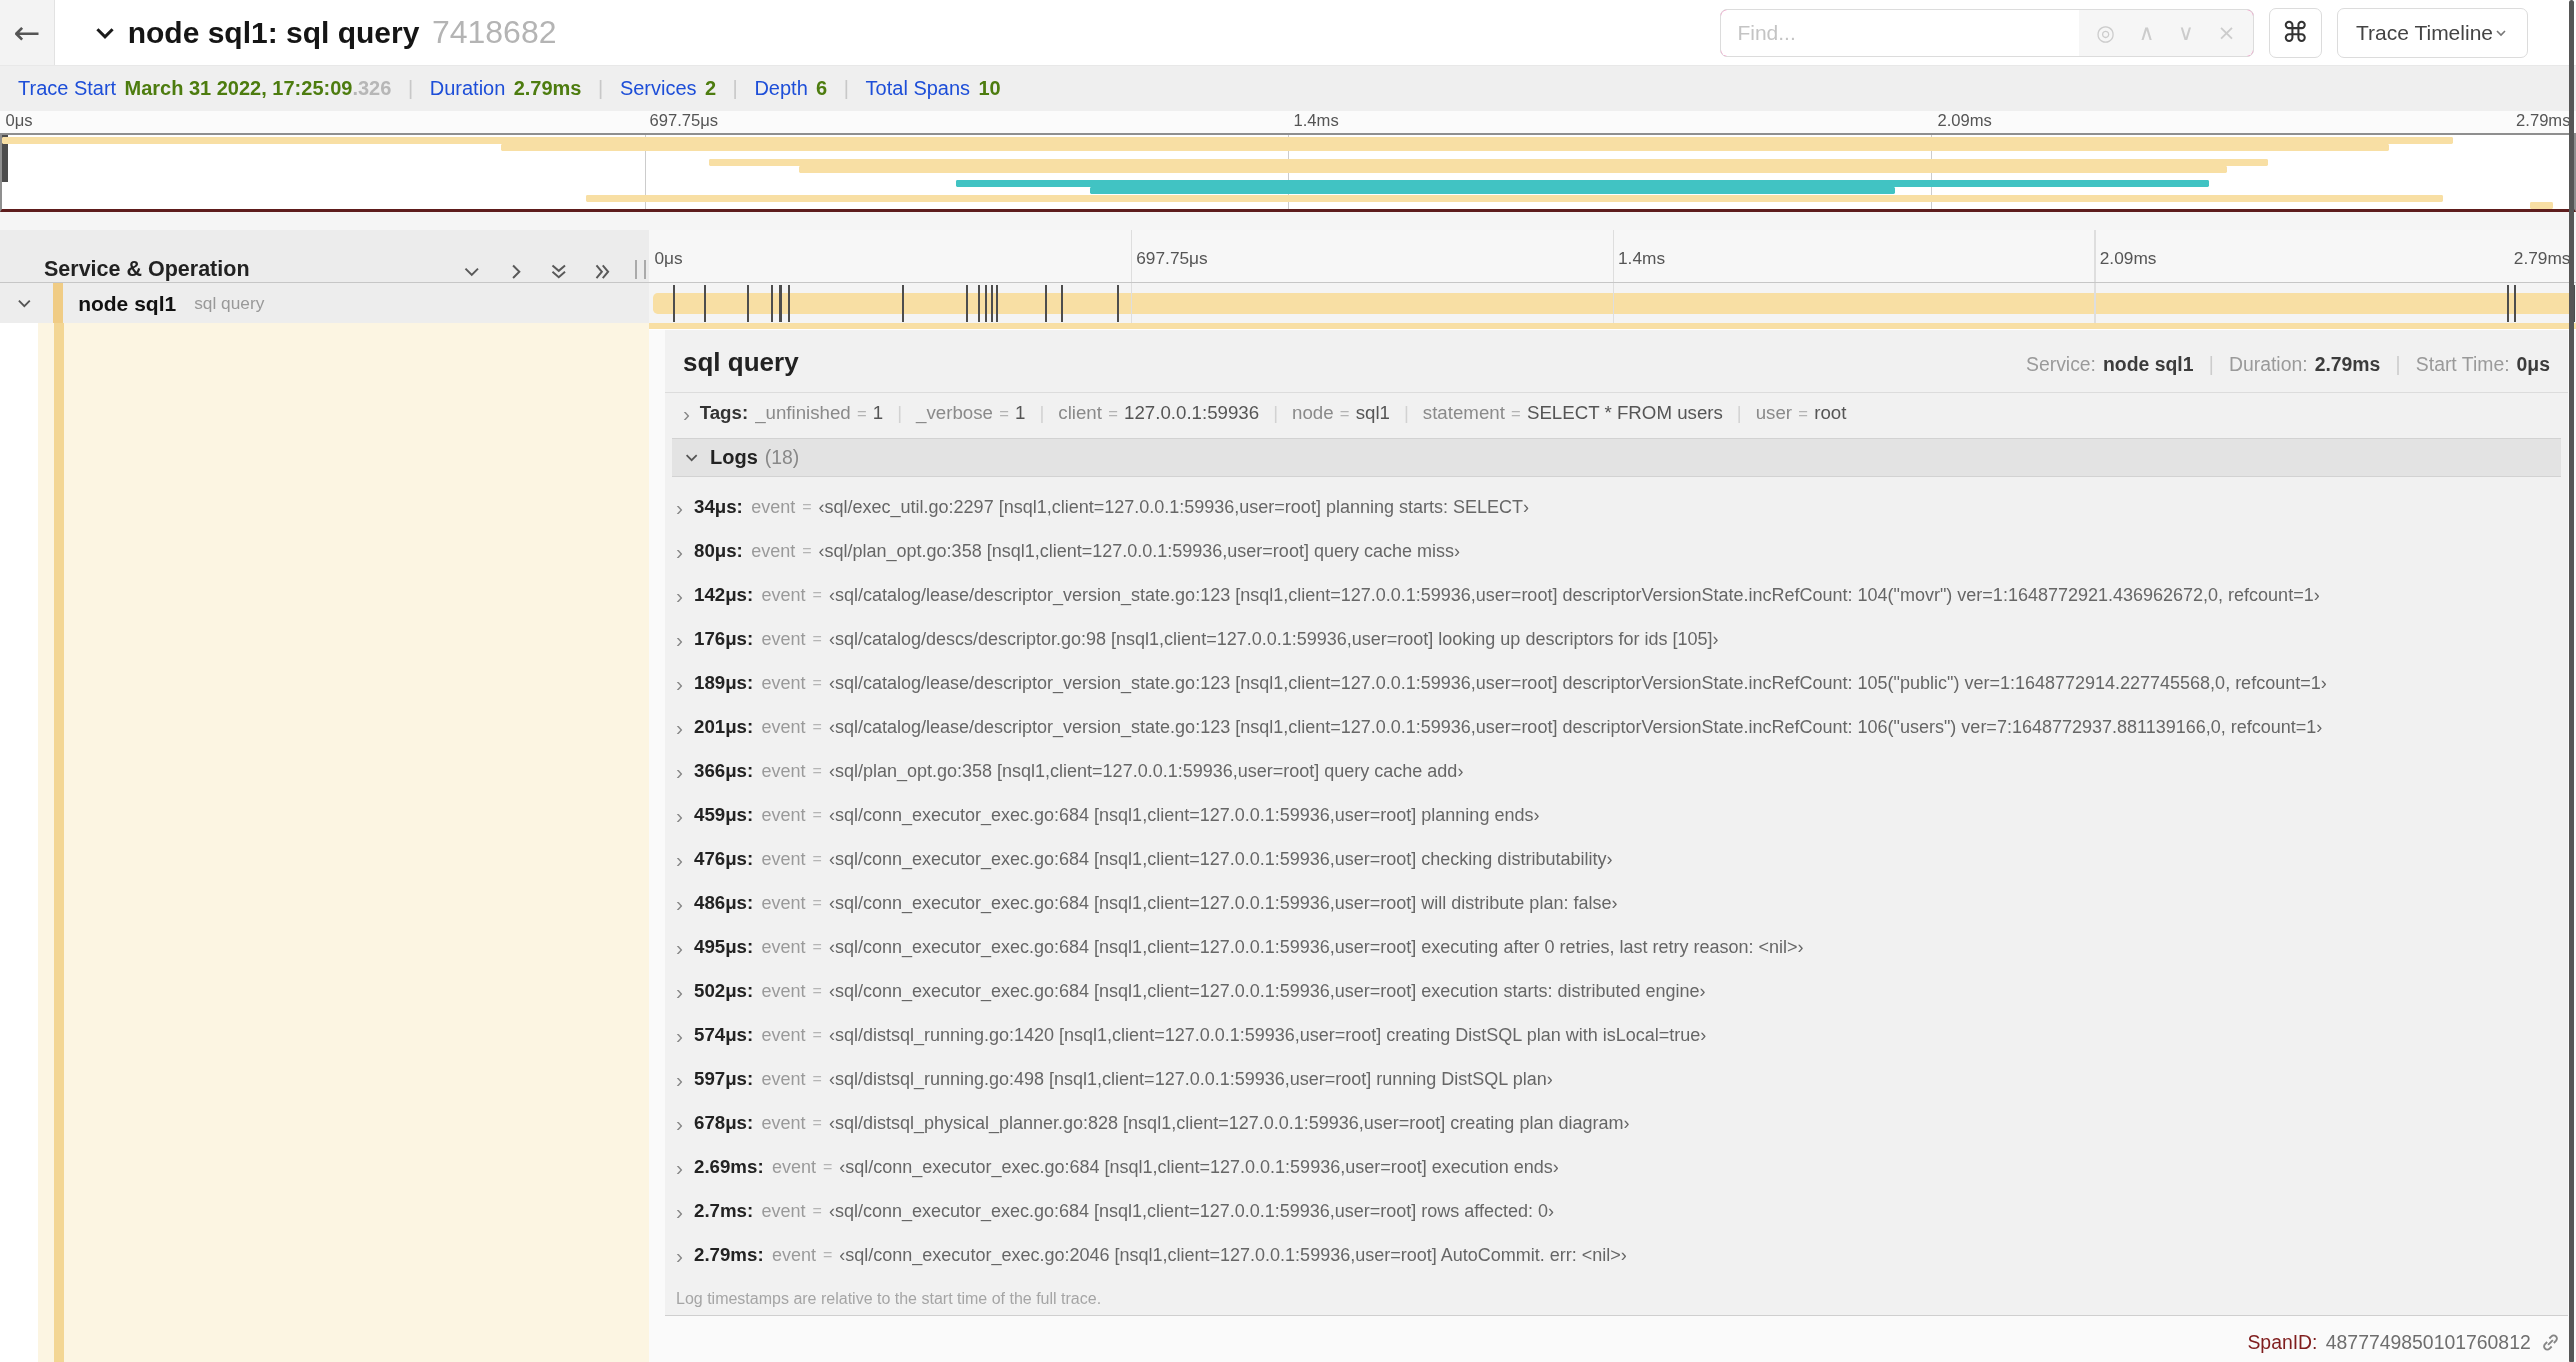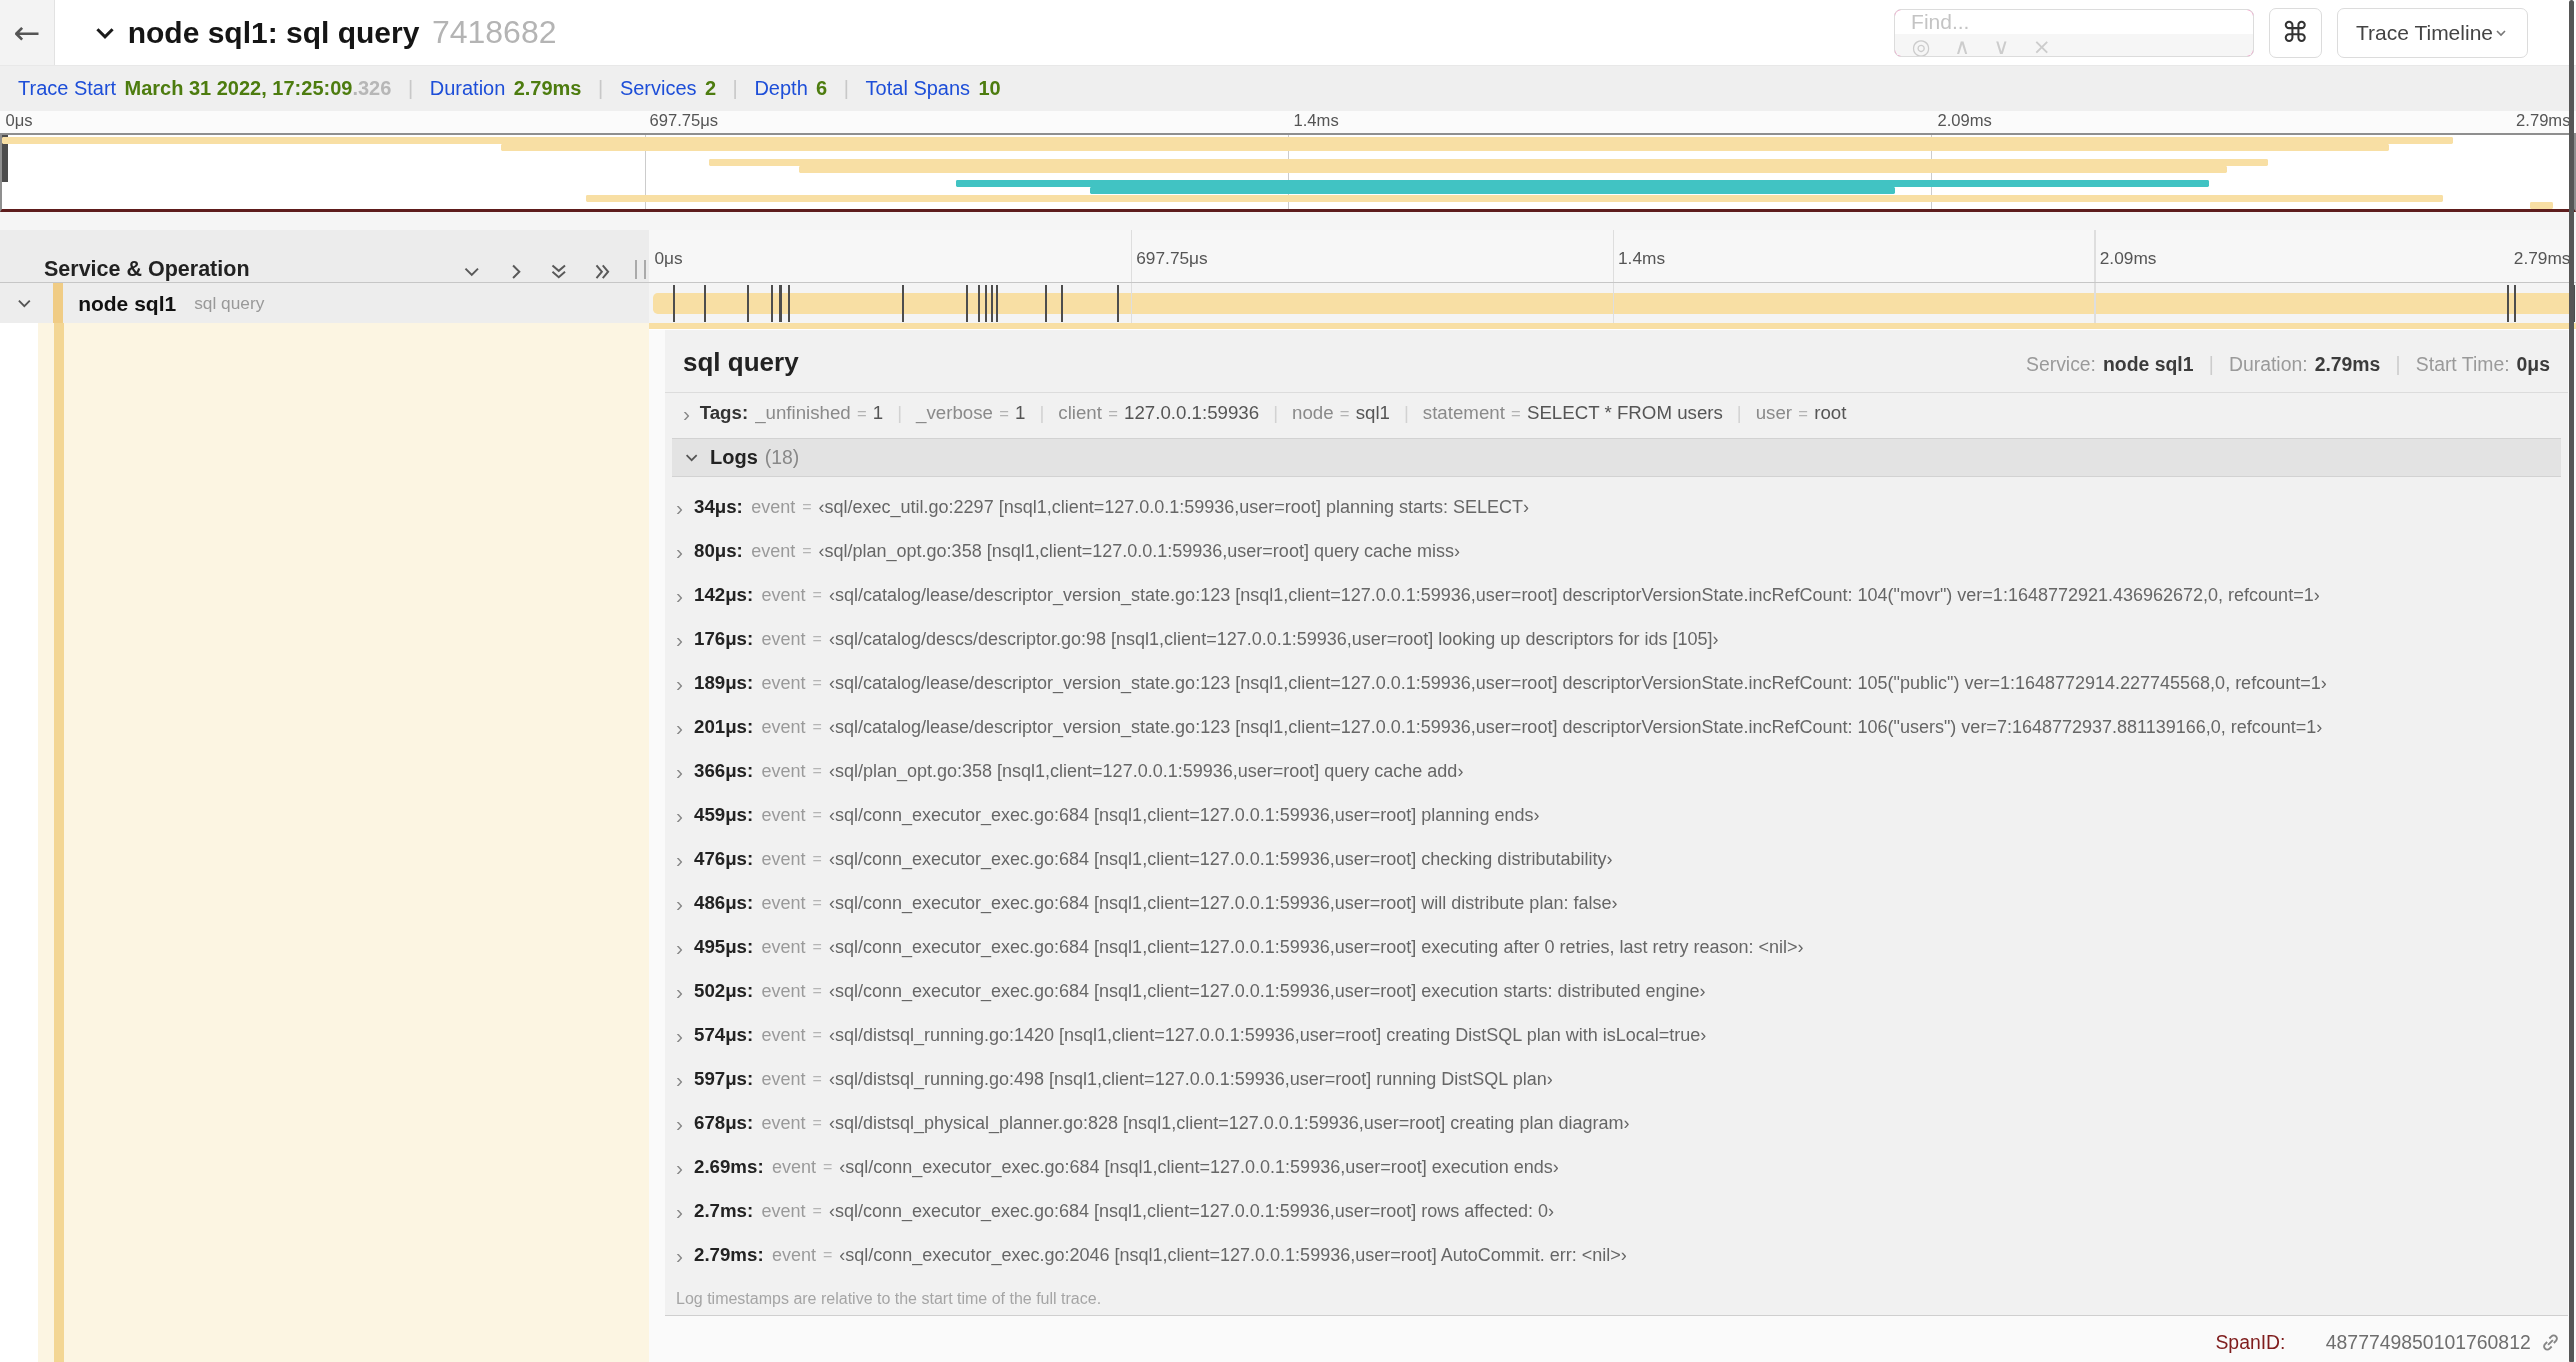--- a/index.html
+++ b/index.html
@@ -12,21 +12,21 @@
   .hdr{position:absolute;left:0;top:0;width:2576px;height:66px;background:#fff;
        border-bottom:1.4px solid #e8e8e8;display:flex;align-items:center;box-sizing:border-box;}
   .back{width:55px;height:100%;background:#f3f3f3;border-right:1.4px solid #e2e2e2;
         display:flex;align-items:center;justify-content:center;cursor:pointer;box-sizing:border-box;}
   .back .uicon{font-size:32px;color:#555;}
   .hdr-chev{width:26px;height:26px;stroke:#1b1b1b;stroke-width:2.8;margin-left:37px;cursor:pointer;}
   .hdr h1{font-size:30px;font-weight:bold;color:#151515;margin:0 0 0 9.7px;white-space:nowrap;}
   .trace-id{font-size:32px;color:#b4b4b4;margin-left:12.5px;}
   .hdr-right{margin-left:auto;display:flex;align-items:center;gap:15.2px;margin-right:48px;}
   .findwrap{display:flex;height:48px;border:1.4px solid #dcdcdc;border-radius:7px;overflow:hidden;
-            background:#ec4899;box-sizing:border-box;align-items:stretch;flex-direction:column;}
+            background:#ec4899;box-sizing:border-box;align-items:stretch;}
   .find{border:0;outline:0;width:325px;padding:0 16.6px;font-size:21px;color:#444;font-family:inherit;background:#fff;}
   .find::placeholder{color:#c4c4c4;}
   .findbtns{display:flex;align-items:center;background:#f6f6f6;padding:0 5.5px;}
   .fi{font-size:21.5px;color:#ccc;padding:0 11.8px;cursor:pointer;}
   .kbd-btn,.view-btn{height:50px;border:1.4px solid #dcdcdc;border-radius:7px;background:#fff;
             display:flex;align-items:center;justify-content:center;cursor:pointer;box-sizing:border-box;font-family:inherit;}
   .kbd-btn{width:53px;}
   .kbd-btn .uicon{font-size:28px;color:#333;}
   .view-btn{padding:0 18px;font-size:21px;color:#444;}
   .sm-chev{width:16px;height:16px;stroke:#777;stroke-width:2.4;}
@@ -106,21 +106,21 @@
   #logs-list{padding-top:8.3px;}
   .log-row{height:44px;display:flex;align-items:center;padding-left:11px;cursor:pointer;white-space:nowrap;}
   .log-time{font-weight:bold;font-size:18.7px;color:#222;margin:0 8.3px 0 11px;}
   .log-field{color:#9a9a9a;font-size:18px;}
   .log-eq{color:#b5b5b5;font-size:16px;margin:0 7px;}
   .log-msg{color:#666;font-size:18px;}
   .log-note{font-size:16px;color:#a5a5a5;padding:12.5px 0 0 11px;}
   .spanid-row{position:absolute;right:14px;top:997px;height:30.5px;display:flex;align-items:center;
               gap:8.3px;font-size:19.4px;}
   .sid-label{color:#7f1d1d;}
-  .sid-value{color:#6e6e6e;margin-left:32px;}
+  .sid-value{color:#6e6e6e;}
   .link-svg{width:23px;height:23px;stroke:#858585;stroke-width:2;cursor:pointer;}
   .vscroll{position:absolute;right:2.1px;top:0;width:4.8px;height:1363px;background:#565656;border-radius:2.8px;cursor:pointer;}
 </style>
 </head>
 <body>
 
 <div class="hdr">
   <div class="back">
     <span class="uicon">←</span>
   </div>

